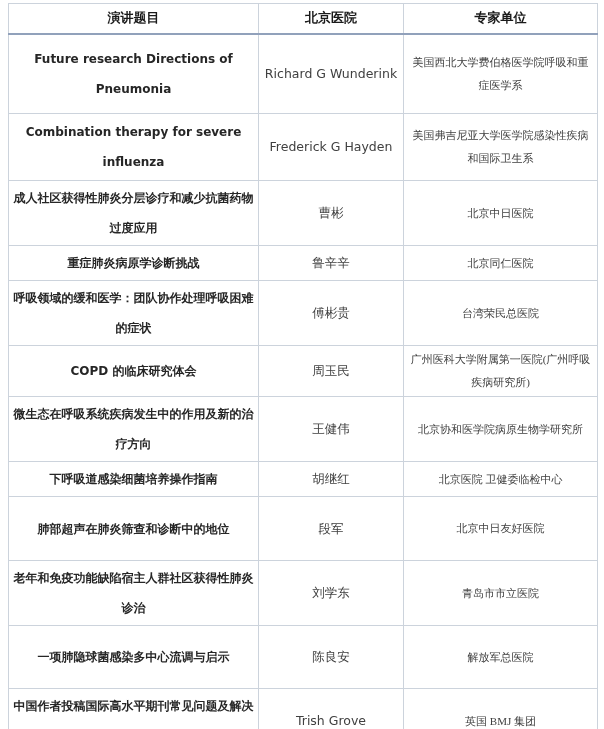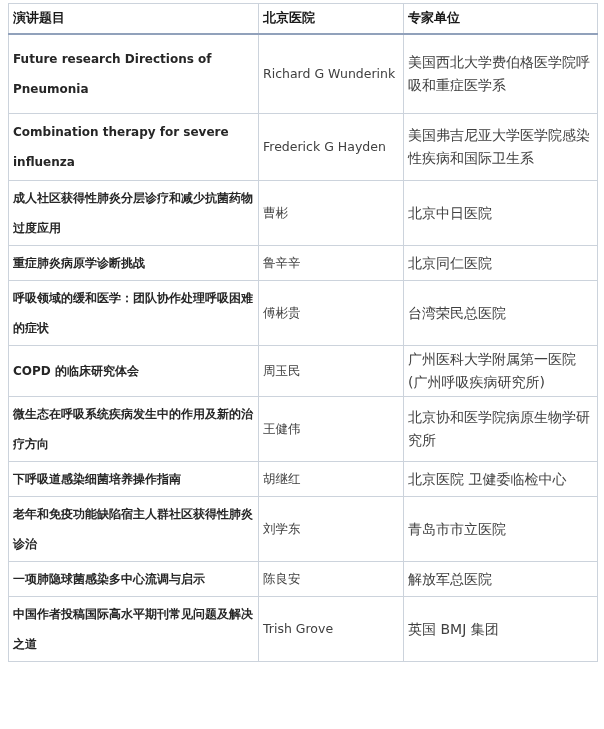--- a/index.html
+++ b/index.html
@@ -27,21 +27,21 @@
     border-collapse:collapse;
     table-layout:fixed;
     background:#ffffff;
   }
   table.schedule col.c-title{width:250px;}
   table.schedule col.c-speaker{width:145px;}
   table.schedule col.c-affil{width:194px;}
   table.schedule th,
   table.schedule td{
     border:1px solid var(--border-color);
-    text-align:left;
+    text-align:center;
     vertical-align:middle;
     padding:2px 4px;
     box-sizing:border-box;
     overflow:hidden;
   }
   table.schedule thead th{
     height:30px;
     font-size:13px;
     font-weight:bold;
     color:#1a1a1a;
@@ -52,23 +52,24 @@
     font-weight:bold;
     color:var(--title-color);
     line-height:30px;
   }
   td.cell-speaker{
     font-size:12.5px;
     color:var(--text-color);
     line-height:26px;
   }
   td.cell-affil{
-    font-size:14px;
+    font-size:11px;
     color:var(--text-color);
     line-height:23px;
+    font-family:Liberation Serif, serif;
   }
   
   tbody tr:nth-child(1){height:80px;}
   tbody tr:nth-child(2){height:67px;}
   tbody tr:nth-child(3){height:62px;}
   tbody tr:nth-child(4){height:31px;}
   tbody tr:nth-child(5){height:60px;}
   tbody tr:nth-child(6){height:42px;}
   tbody tr:nth-child(7){height:62px;}
   tbody tr:nth-child(8){height:31px;}
@@ -130,20 +131,25 @@
     <td class="cell-title">微生态在呼吸系统疾病发生中的作用及新的治疗方向</td>
     <td class="cell-speaker">王健伟</td>
     <td class="cell-affil">北京协和医学院病原生物学研究所</td>
   </tr>
         <tr>
     <td class="cell-title">下呼吸道感染细菌培养操作指南</td>
     <td class="cell-speaker">胡继红</td>
     <td class="cell-affil">北京医院 卫健委临检中心</td>
   </tr>
         <tr>
+    <td class="cell-title">肺部超声在肺炎筛查和诊断中的地位</td>
+    <td class="cell-speaker">段军</td>
+    <td class="cell-affil">北京中日友好医院</td>
+  </tr>
+        <tr>
     <td class="cell-title">老年和免疫功能缺陷宿主人群社区获得性肺炎诊治</td>
     <td class="cell-speaker">刘学东</td>
     <td class="cell-affil">青岛市市立医院</td>
   </tr>
         <tr>
     <td class="cell-title">一项肺隐球菌感染多中心流调与启示</td>
     <td class="cell-speaker">陈良安</td>
     <td class="cell-affil">解放军总医院</td>
   </tr>
         <tr>

